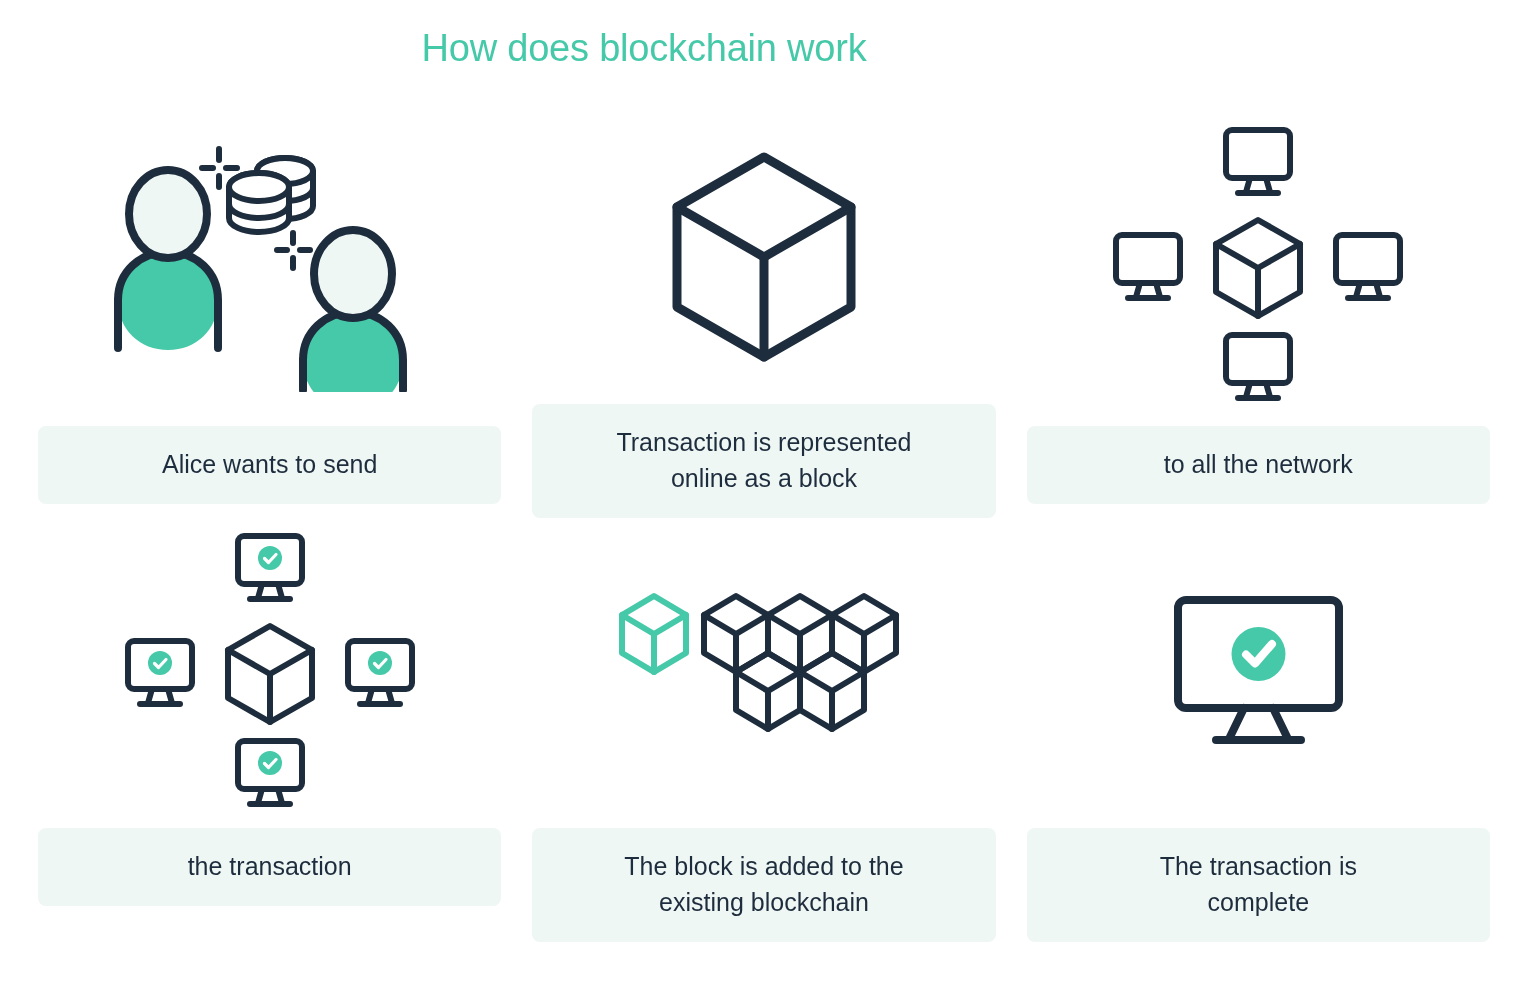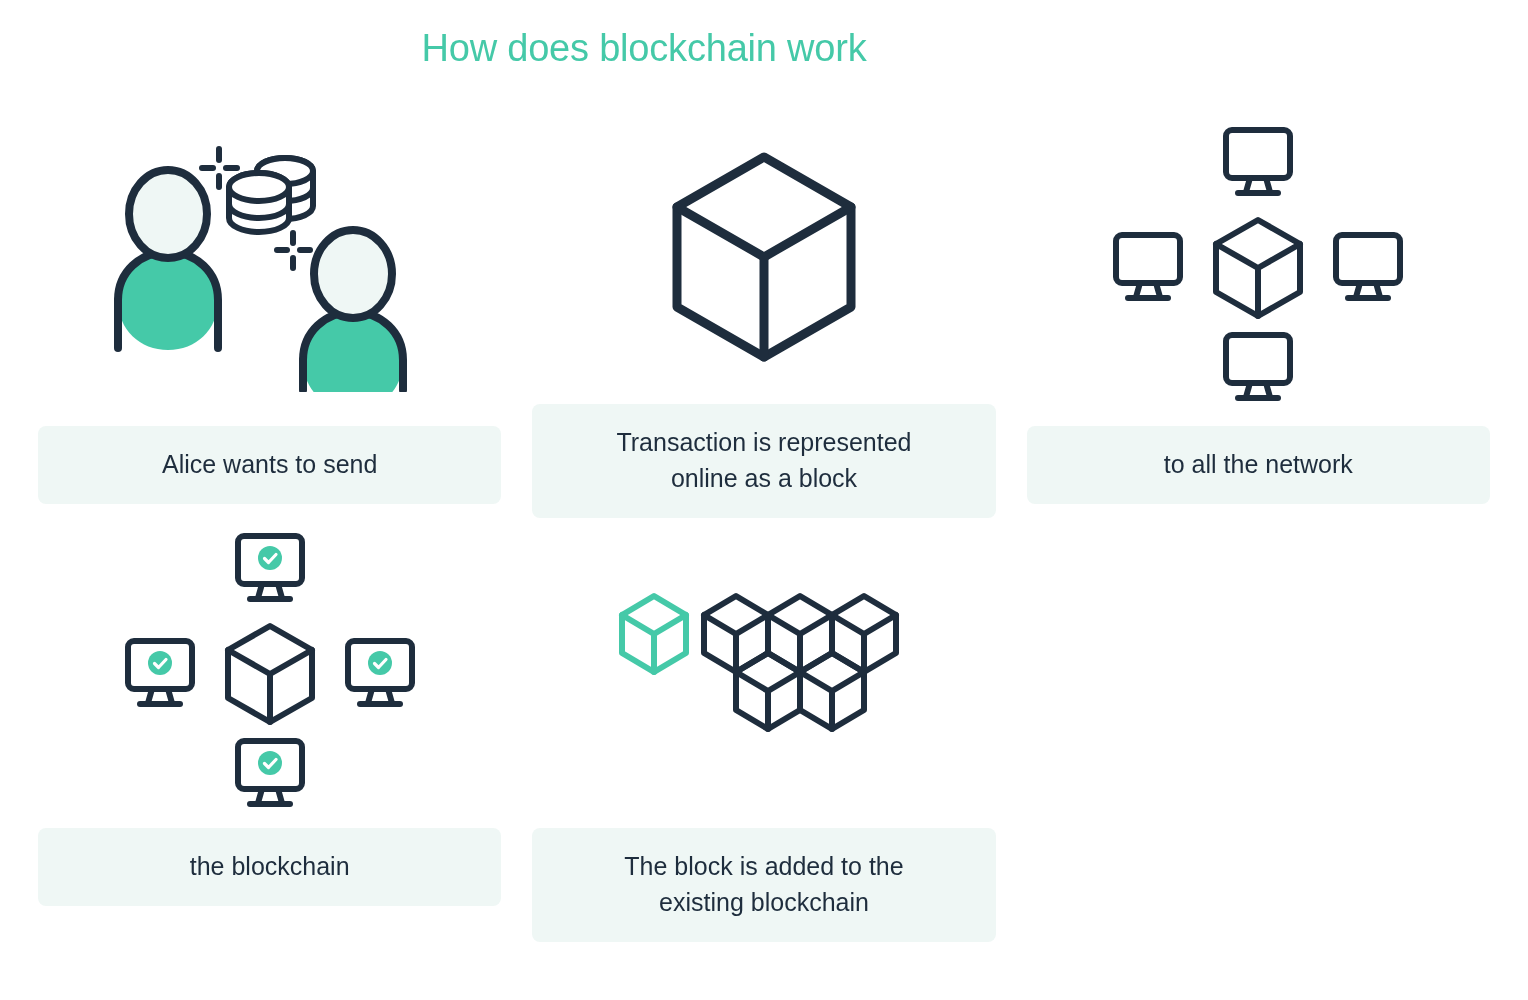--- a/index.html
+++ b/index.html
@@ -242,21 +242,21 @@
           </g>
 
           <g fill="none" stroke="#1E2D3D" stroke-width="6" stroke-linejoin="round" stroke-linecap="round">
             <path d="M150 98 L192 122 L192 170 L150 194 L108 170 L108 122 Z"></path>
             <path d="M108 122 L150 146 L192 122"></path>
             <path d="M150 146 L150 194"></path>
           </g>
         </svg>
       </div>
       <div class="caption">
-        <span class="line">the blockchain</span>
+        <span class="line">the transaction</span>
       </div>
     </div>
 
     <div class="cell">
       <div class="art row2">
         <svg width="300" height="170" viewBox="0 0 300 170">
 
           <g fill="none" stroke="#45C9A8" stroke-width="6" stroke-linejoin="round" stroke-linecap="round">
             <path d="M40 8 L72 27 L72 65 L40 84 L8 65 L8 27 Z"></path>
             <path d="M8 27 L40 46 L72 27"></path>
@@ -292,15 +292,32 @@
             </g>
           </g>
         </svg>
       </div>
       <div class="caption">
         <span class="line">The block is added to the</span>
         <span class="line">existing blockchain</span>
       </div>
     </div>
 
+    <div class="cell">
+      <div class="art row2">
+        <svg width="175" height="160" viewBox="0 0 175 160">
+          <g fill="none" stroke="#1E2D3D" stroke-width="8" stroke-linejoin="round" stroke-linecap="round">
+            <rect x="7" y="7" width="161" height="108" rx="8"></rect>
+            <path d="M73 115 L58 146 M102 115 L117 146"></path>
+            <line x1="45" y1="147" x2="130" y2="147"></line>
+          </g>
+          <circle cx="87.5" cy="61" r="27" fill="#45C9A8"></circle>
+          <path d="M75 61.5 L84 70.5 L101 51" fill="none" stroke="#ffffff" stroke-width="8" stroke-linecap="round" stroke-linejoin="round"></path>
+        </svg>
+      </div>
+      <div class="caption">
+        <span class="line">The transaction is</span>
+        <span class="line">complete</span>
+      </div>
+    </div>
 
   </div>
 </div>
 
 </body></html>

